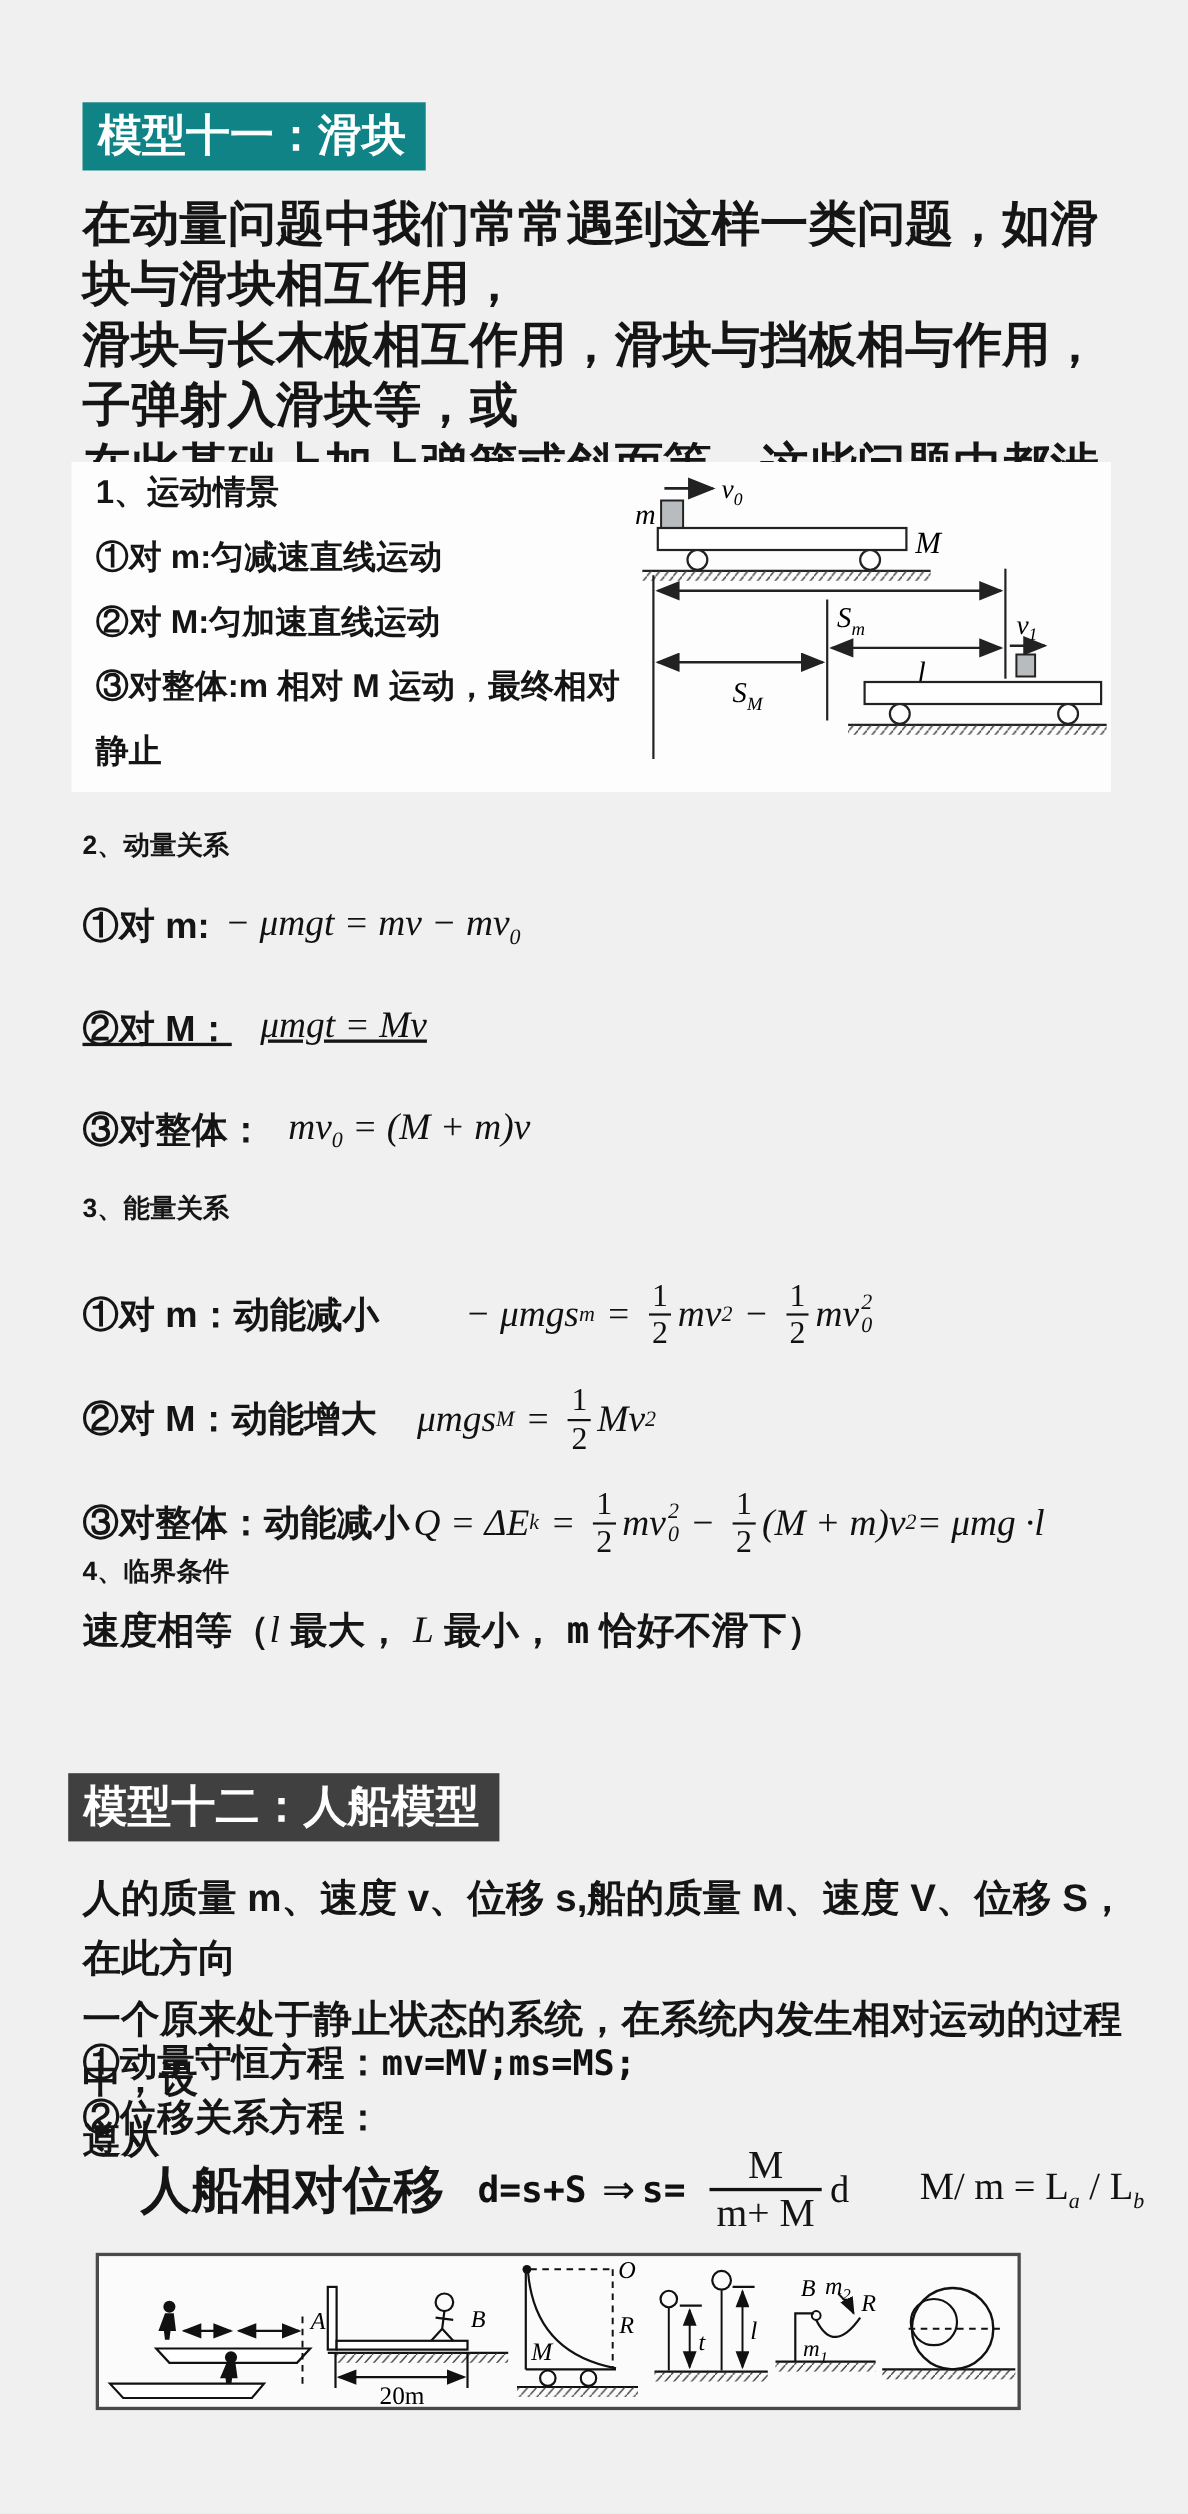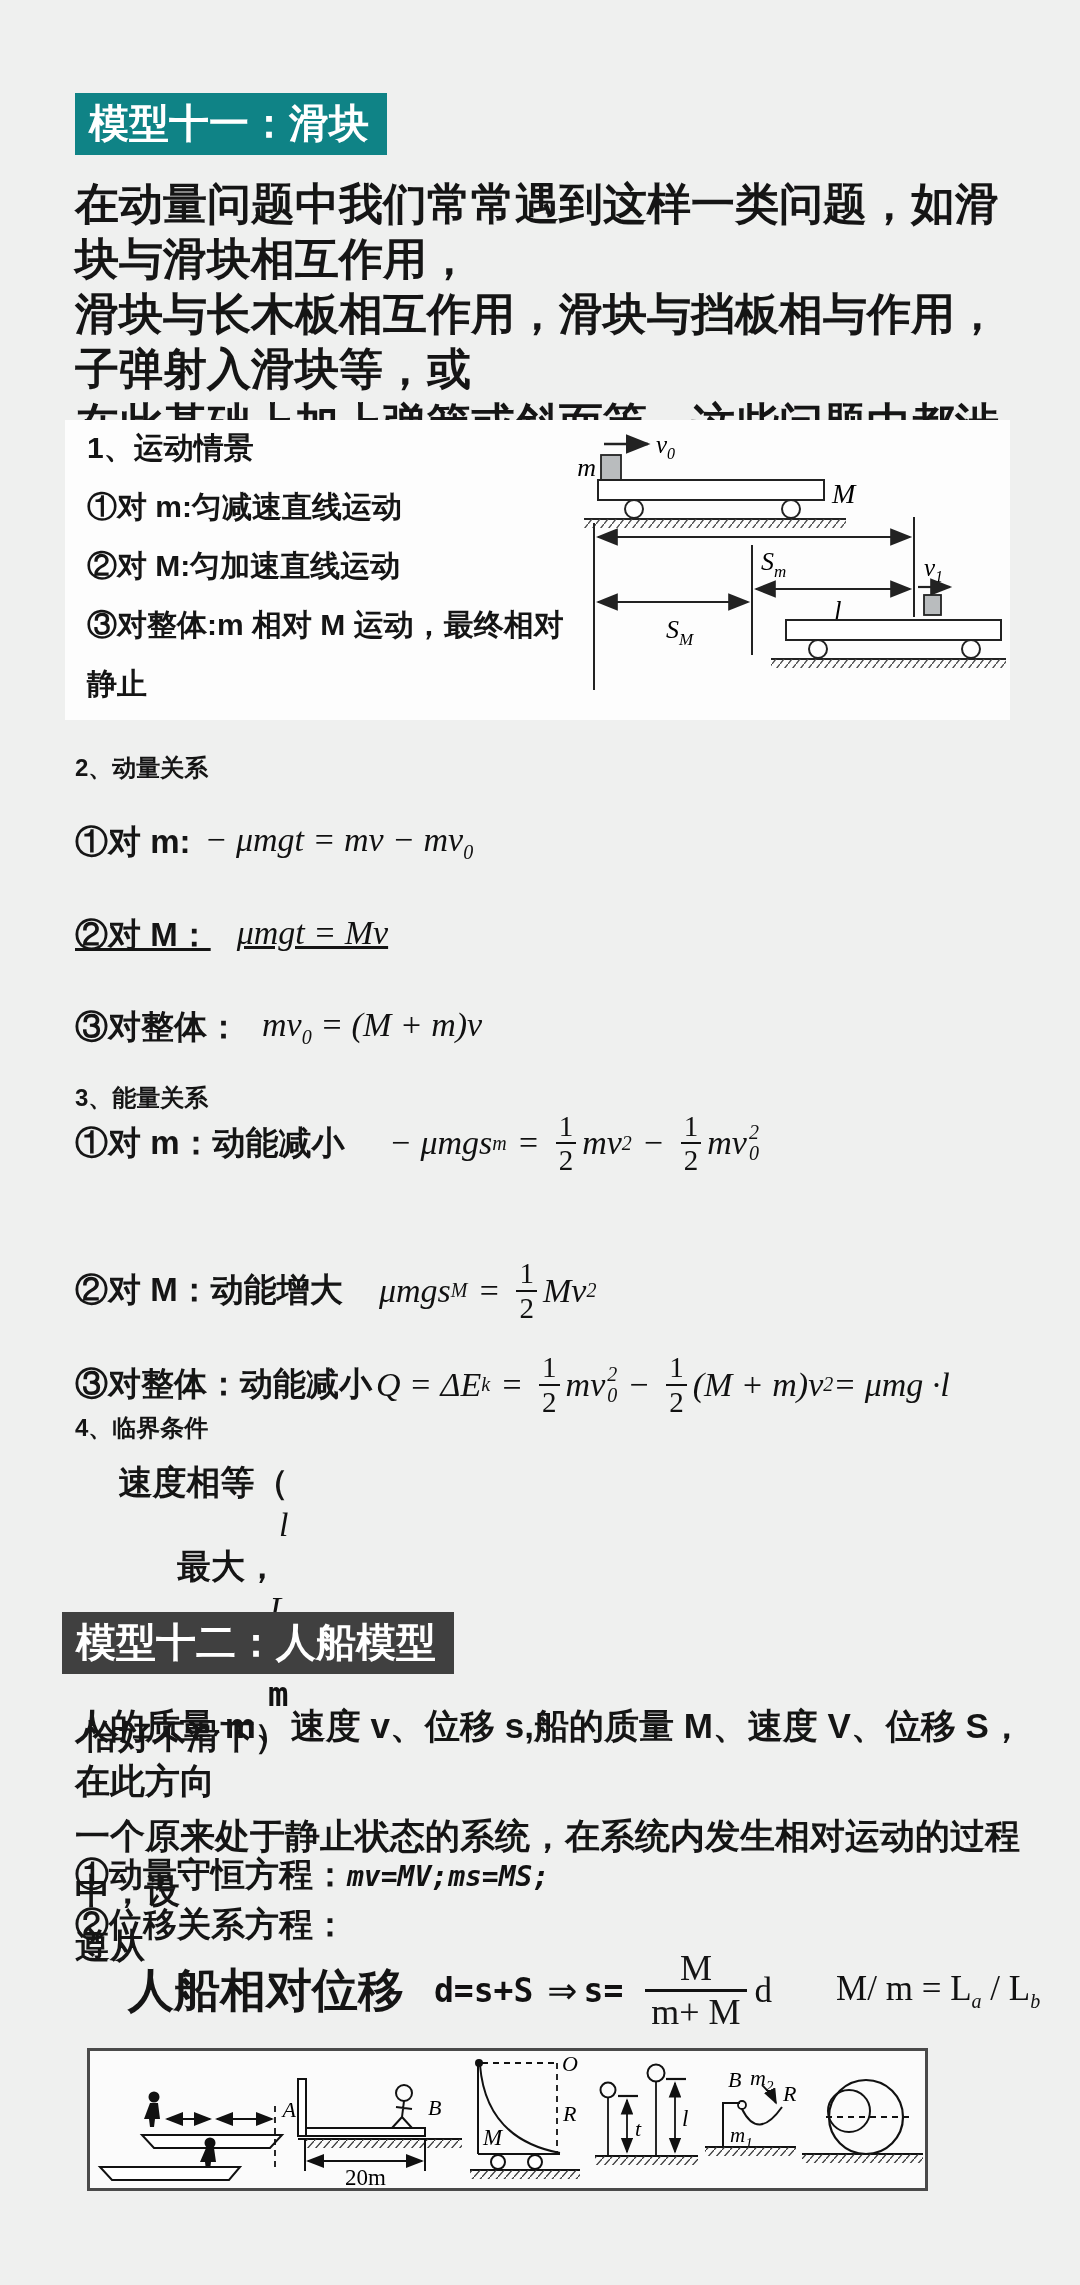--- a/index.html
+++ b/index.html
@@ -32,25 +32,25 @@
   .sp{margin:0 10px;}
   .frac{display:inline-flex;flex-direction:column;align-items:center;vertical-align:middle;
         font-style:normal;font-size:29px;line-height:1.12;margin:0 6px;font-family:"Liberation Serif",serif;}
   .frac .den{border-top:2px solid #111;padding:0 3px;}
   .supsub{display:inline-flex;flex-direction:column;align-items:flex-start;vertical-align:middle;
           font-size:20px;line-height:1.05;margin-left:2px;}
   .bigfrac{display:inline-flex;flex-direction:column;align-items:center;vertical-align:middle;
            font-size:36px;line-height:1.15;margin:0 8px;font-family:"Liberation Serif",serif;}
   .bigfrac .den{border-top:3px solid #111;padding:0 6px;}
 
-  .crit-line{font-size:34px;display:flex;align-items:flex-end;white-space:pre;flex-direction:column;}
+  .crit-line{font-size:34px;display:flex;align-items:center;white-space:pre;}
   .crit-line .math{font-size:34px;}
 
   .eqline{font-size:34px;display:flex;align-items:baseline;white-space:pre;}
-  .eqline .mono{font-size:28px;font-style:italic;}
+  .eqline .mono{font-size:32px;}
 
   .rel-row{left:128px;top:1938px;height:105px;}
   .rel-label{font-size:46px;margin-right:30px;}
   .rel-d{font-size:33px;margin-right:14px;}
   .arrow{font-style:normal;font-size:36px;margin-right:6px;}
   .ratio{margin-left:64px;font-size:35px;}
 
   .box2{left:87px;top:2048px;width:835px;height:137px;background:#fbfbfb;border:3px solid #4a4a4a;box-sizing:content-box;}
 </style>
 </head>
@@ -139,21 +139,21 @@
     <span class="math fm" style="margin-left:12px;"><span>μmgt = Mv</span><sub></sub><span></span></span>
   </div>
 
   <div class="abs row" style="left:75px;top:997px;height:60px;">
     <span class="zh flabel">③对整体：</span>
     <span class="math fm" style="margin-left:8px;"><span>mv</span><sub>0</sub><span> = (M + m)v</span></span>
   </div>
 
   <div class="abs zh h-sec" style="left:75px;top:1082px;">3、能量关系</div>
 
-  <div class="abs row" style="left:75px;top:1088px;height:110px;">
+  <div class="abs row" style="left:75px;top:1140px;height:110px;gap:34px;">
     <span class="zh flabel" style="width:300px;">①对 m：动能减小</span>
     <span class="math fm row">
       <span>− μmgs</span>
         <sub>m</sub>
       <span class="sp">=</span>
       <span class="frac">
           <span class="num">1</span>
           <span class="den">2</span>
         </span>
       <span>mv</span>

